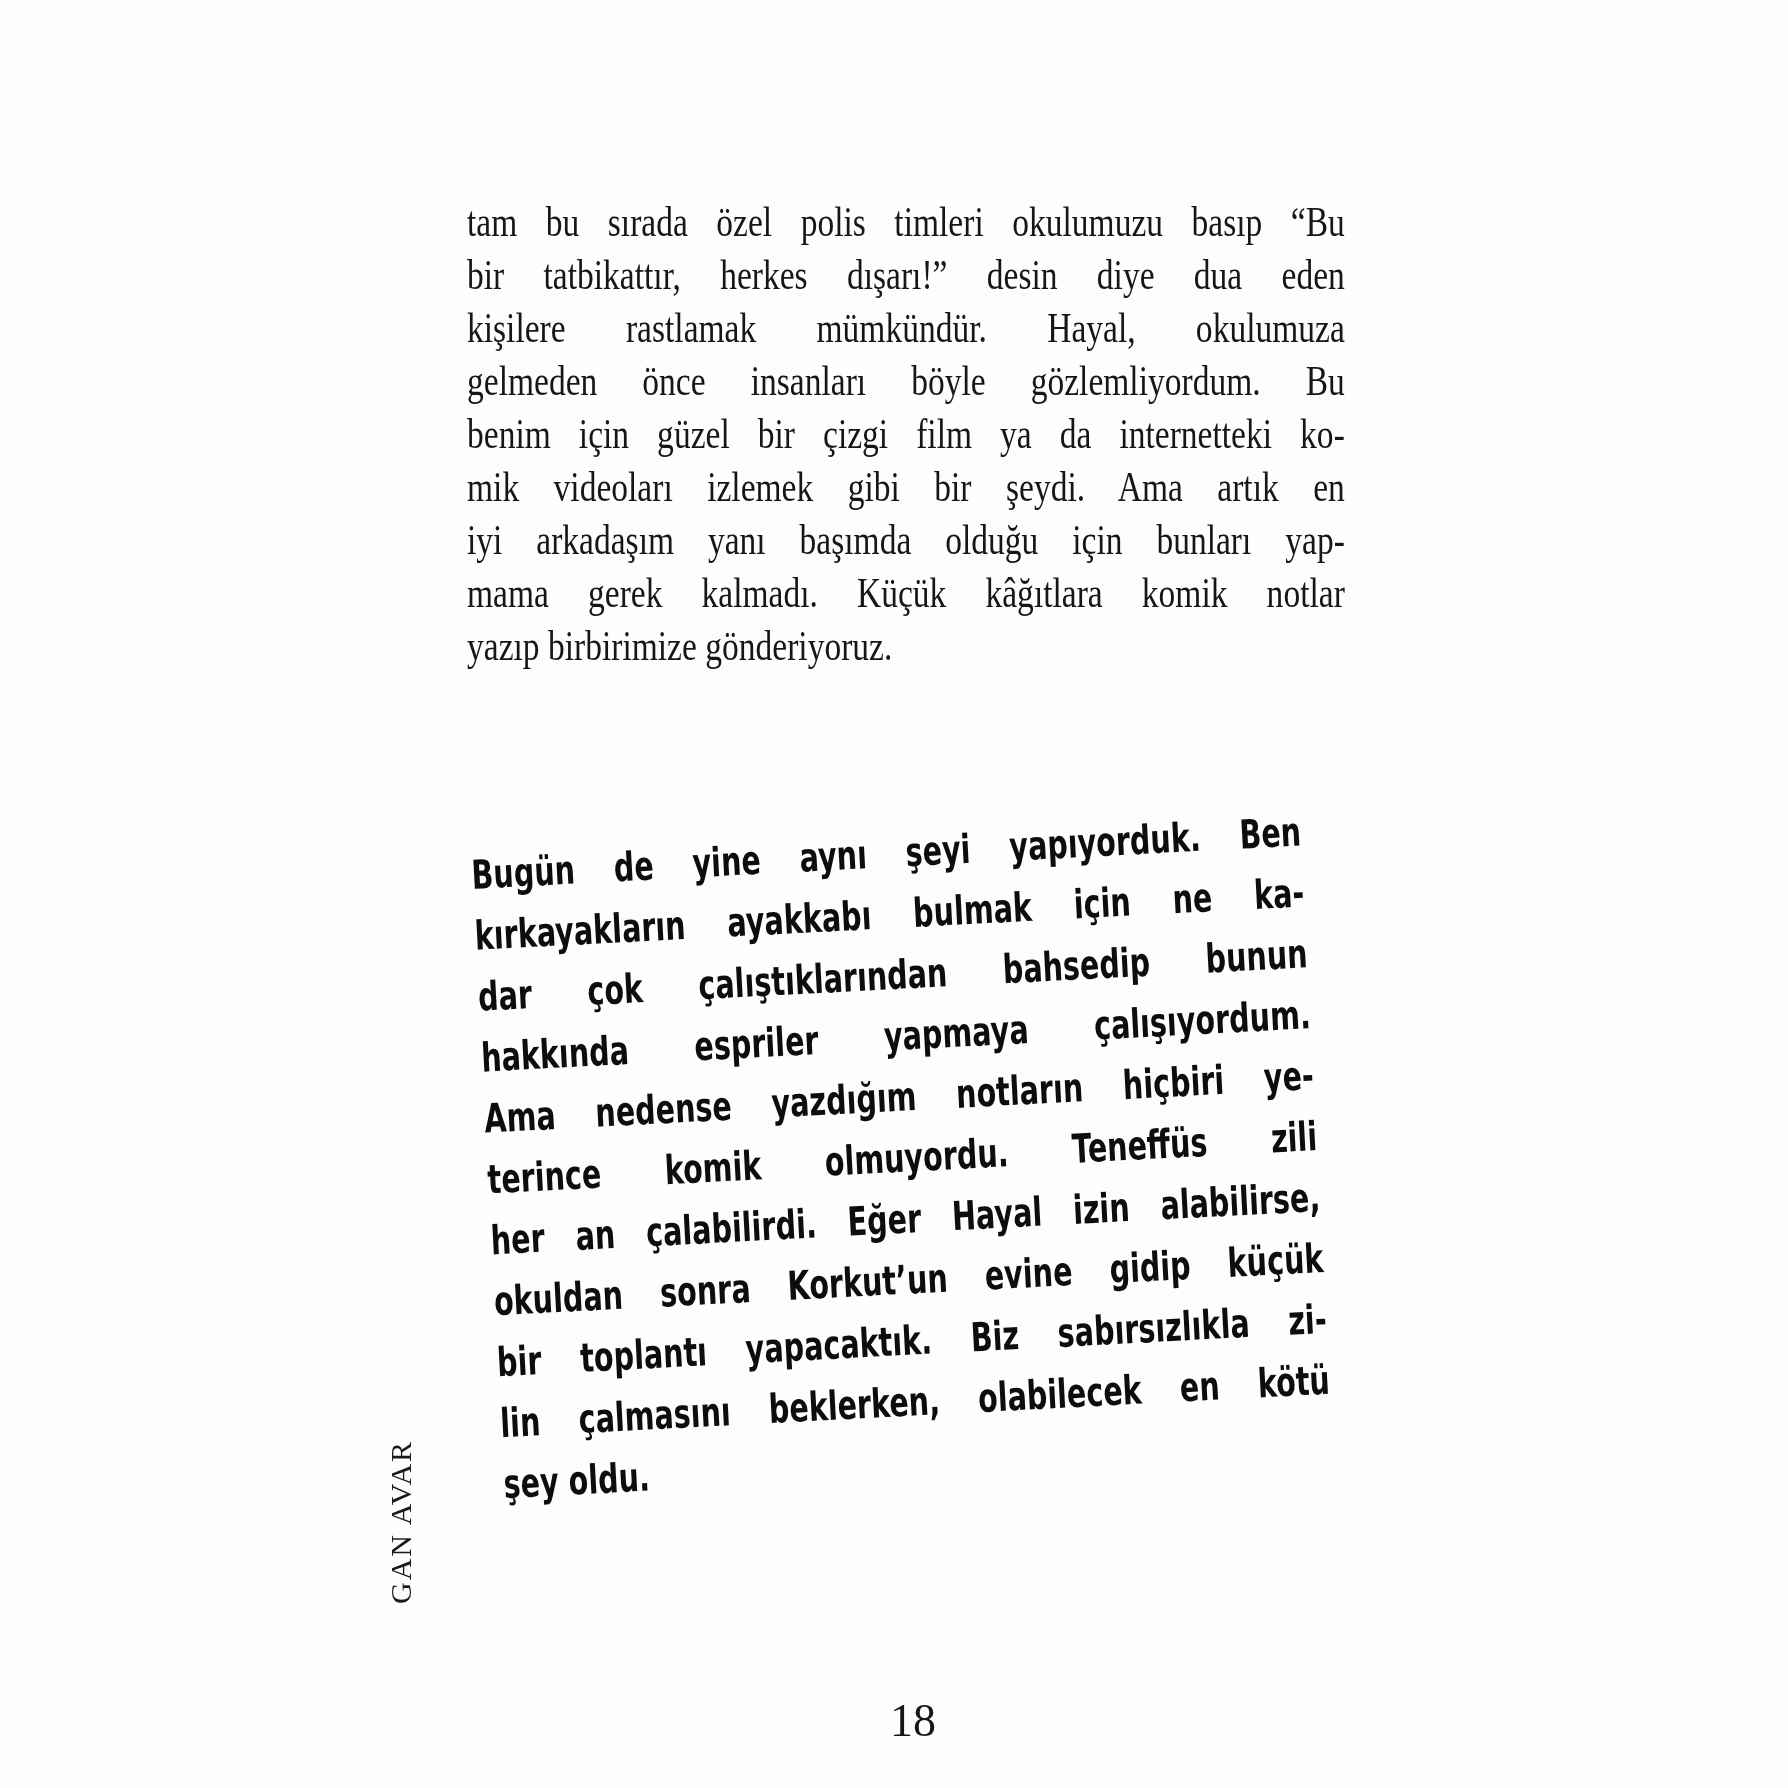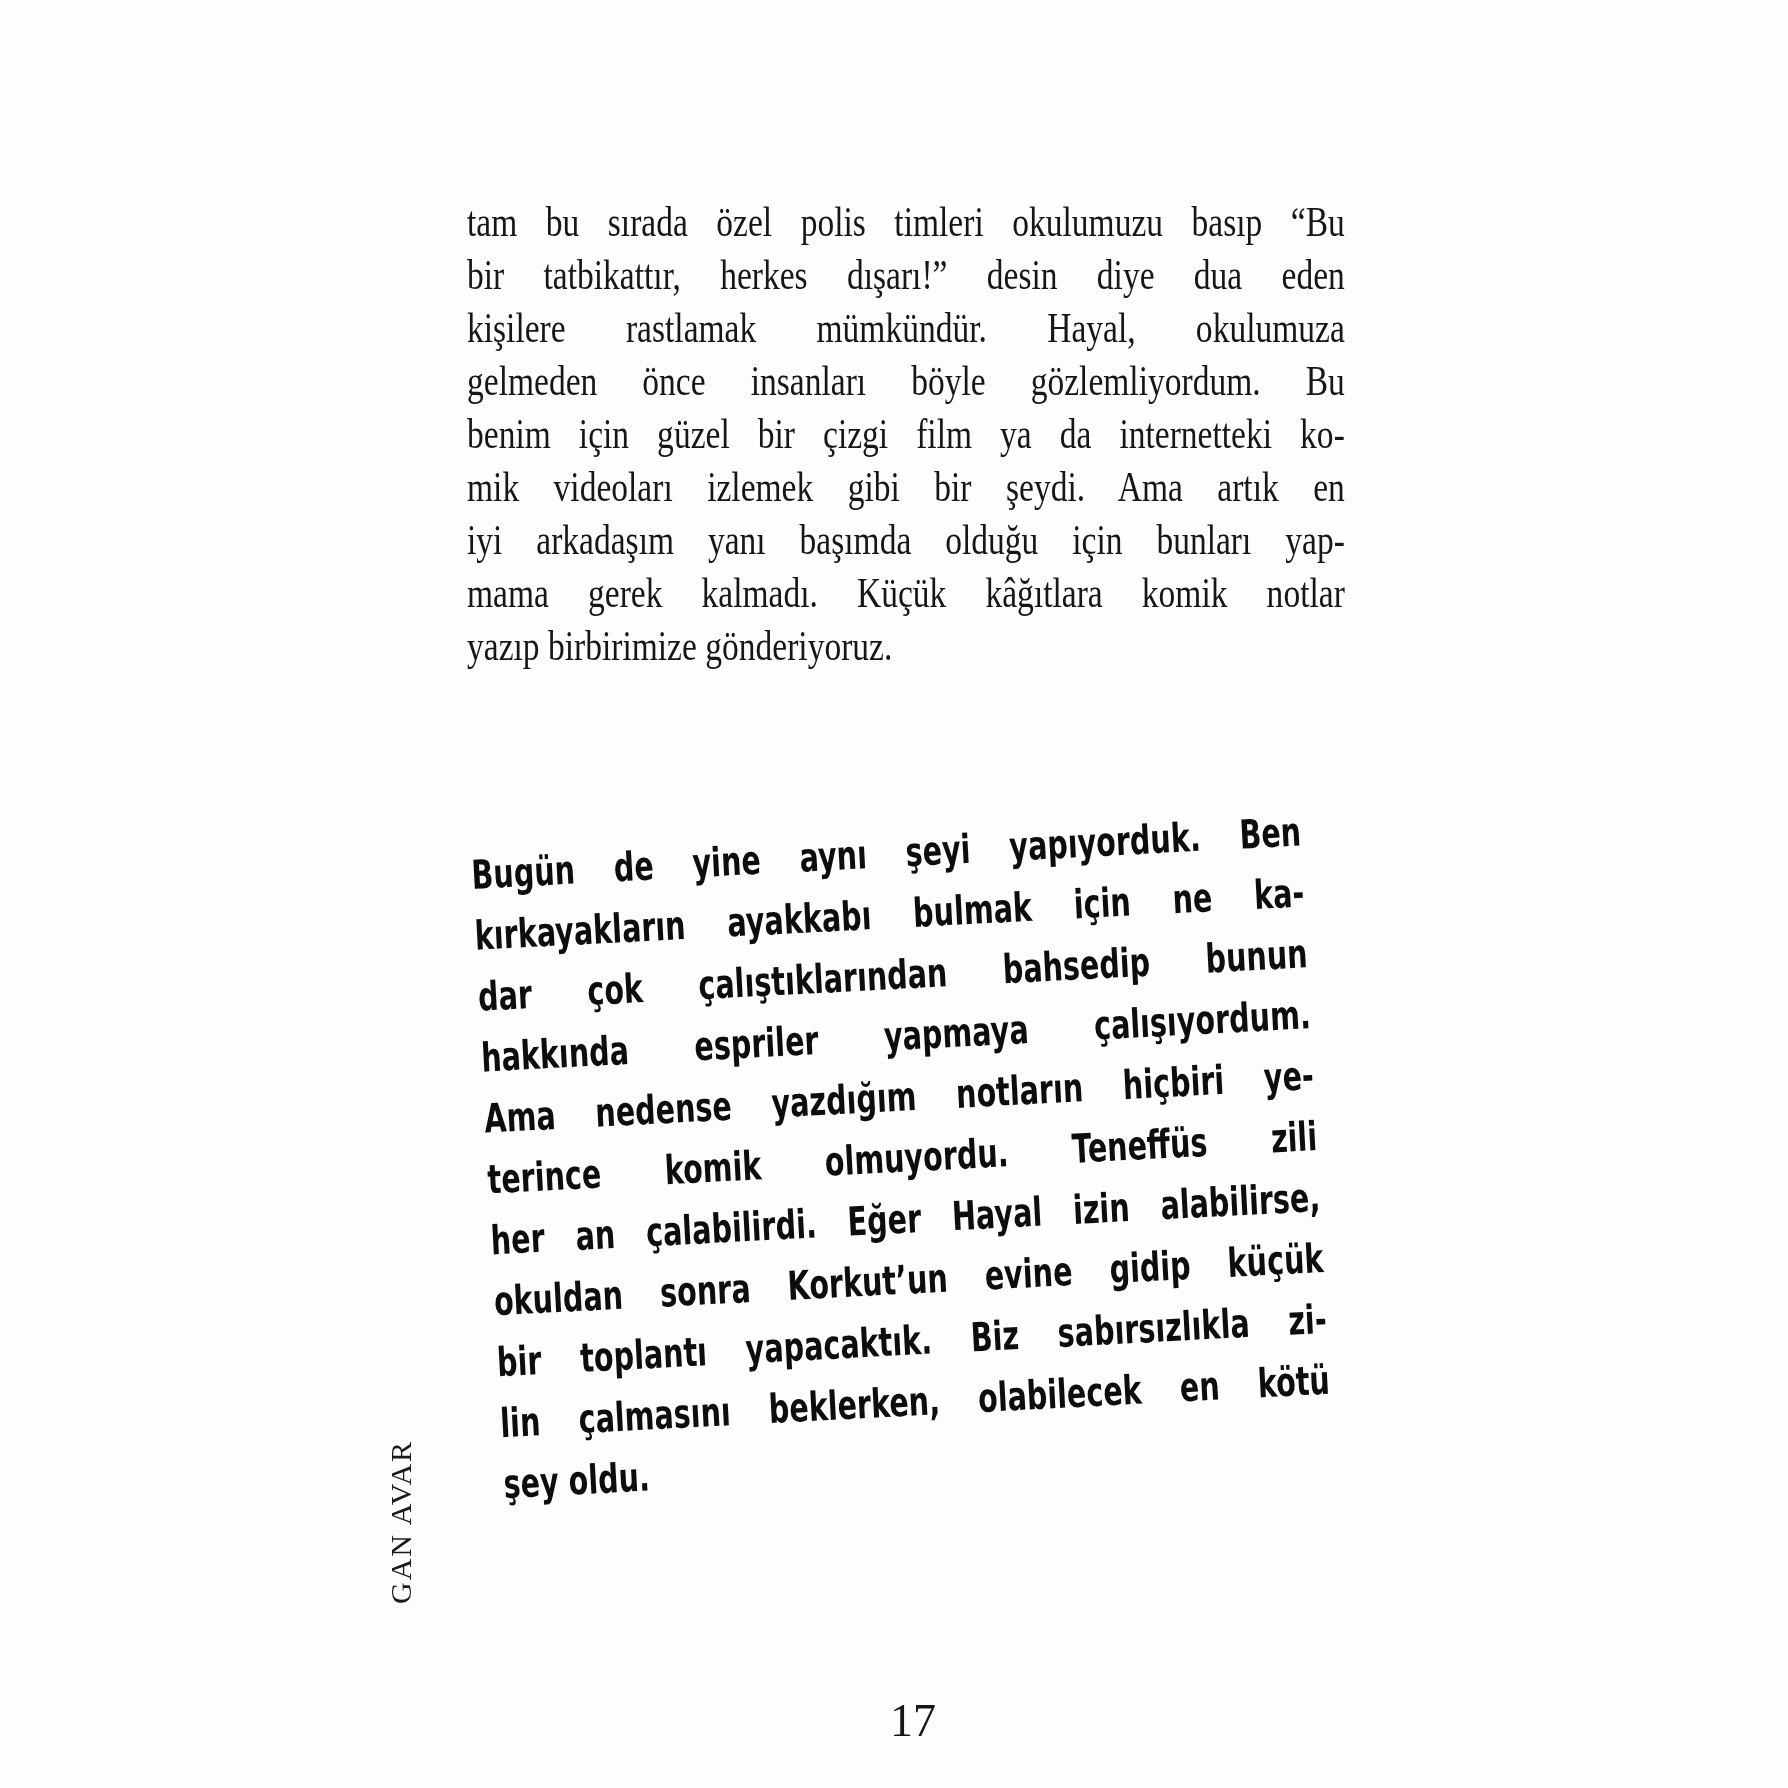--- a/index.html
+++ b/index.html
@@ -116,15 +116,15 @@
     <div class="hline">terince komik olmuyordu. Teneffüs zili</div>
     <div class="hline">her an çalabilirdi. Eğer Hayal izin alabilirse,</div>
     <div class="hline">okuldan sonra Korkut’un evine gidip küçük</div>
     <div class="hline">bir toplantı yapacaktık. Biz sabırsızlıkla zi-</div>
     <div class="hline">lin çalmasını beklerken, olabilecek en kötü</div>
     <div class="hline last">şey oldu.</div>
   </div>
 
   <div class="spine">GAN AVAR</div>
 
-  <div class="pagenum">17</div>
+  <div class="pagenum">18</div>
 
 </div>
 
 </body></html>

